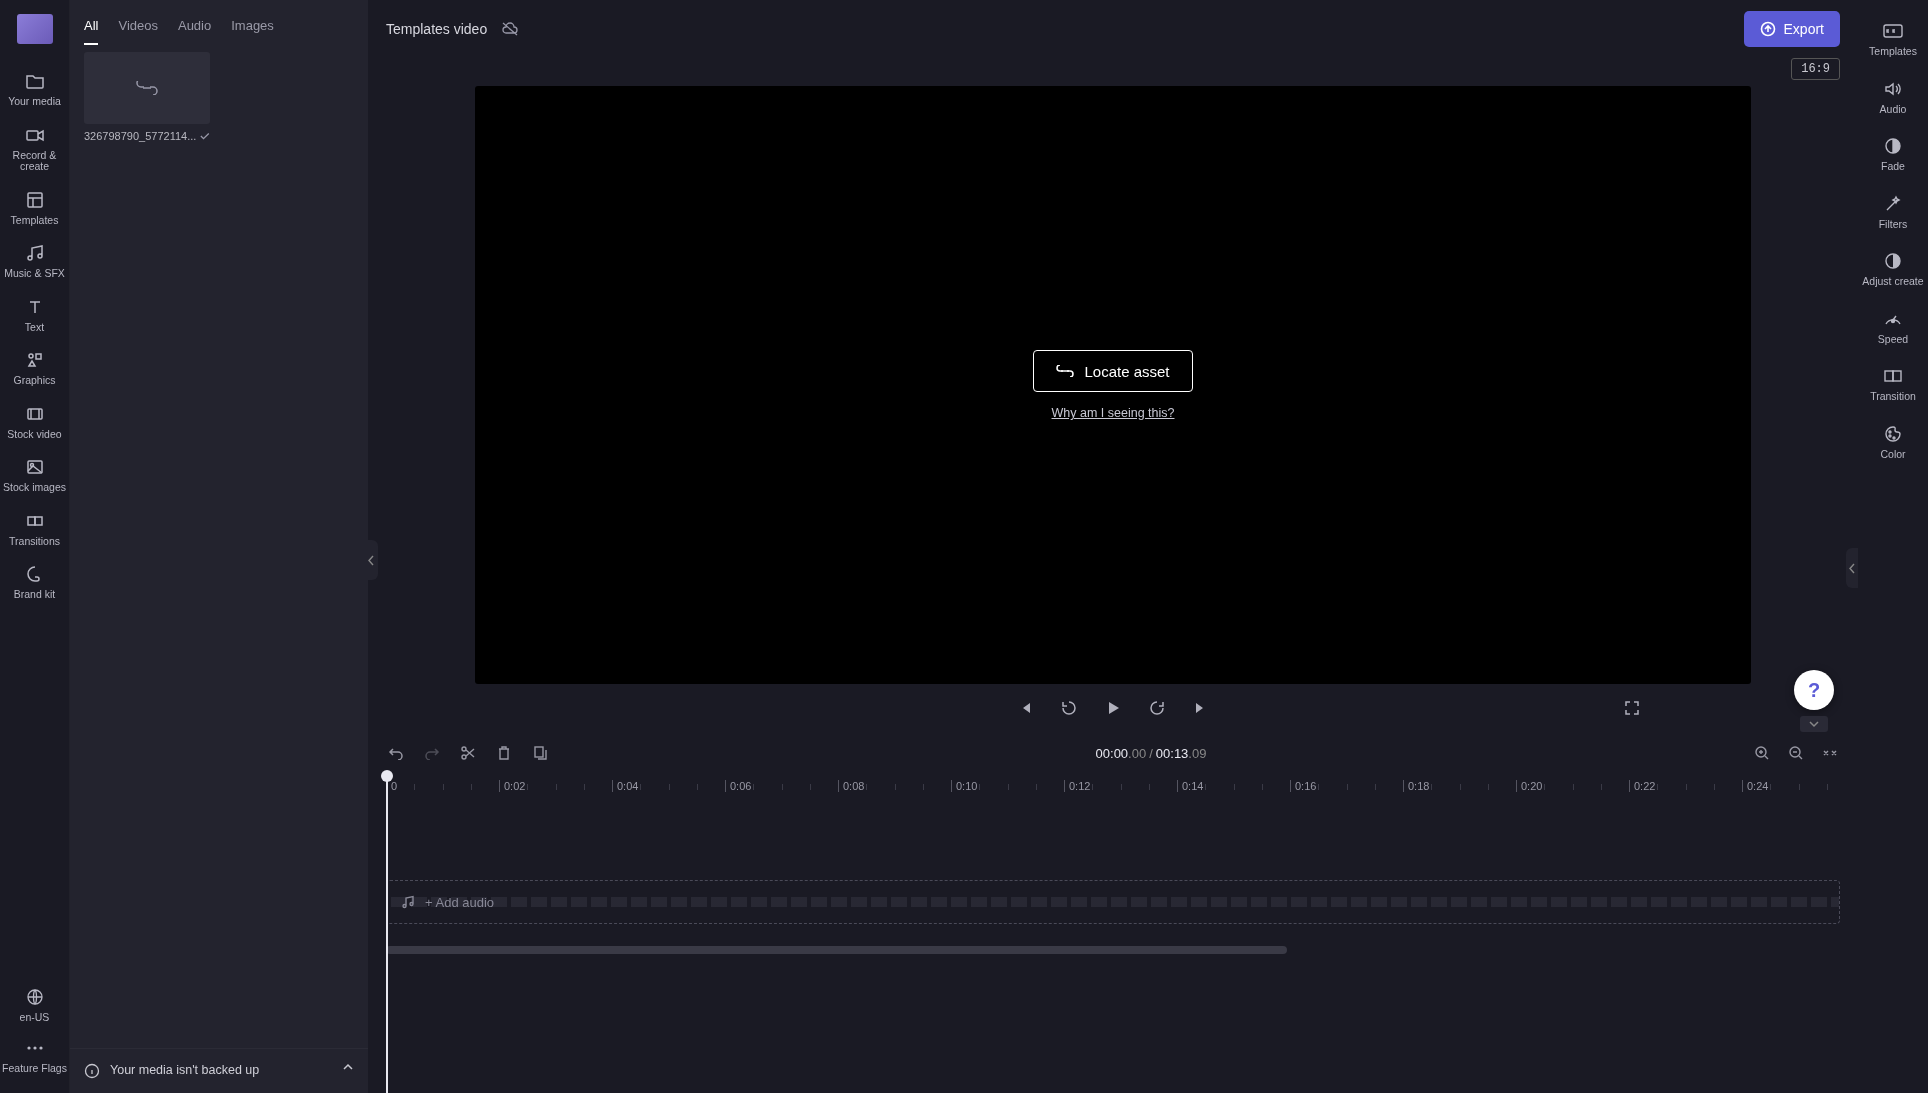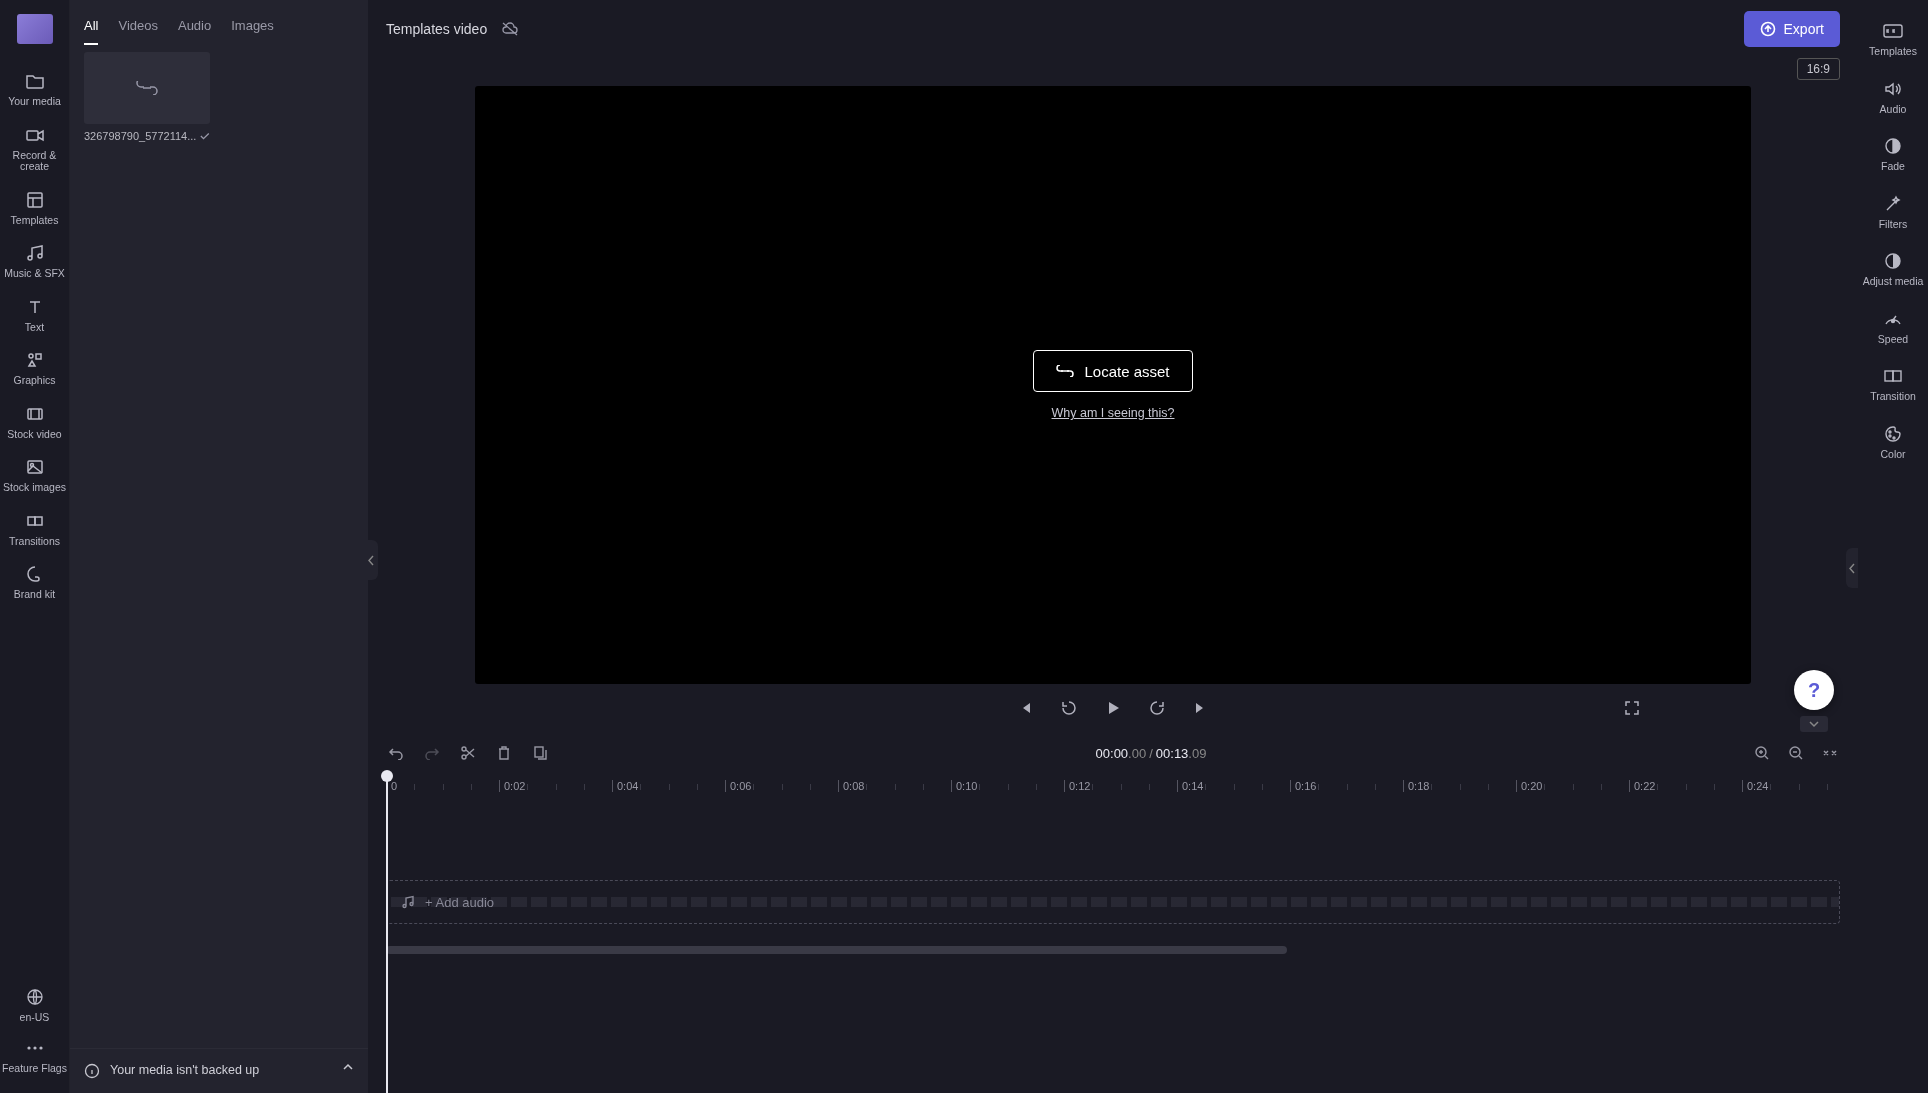--- a/index.html
+++ b/index.html
@@ -71,21 +71,21 @@
   background:#1a1a24;
   min-width:0;
 }
 .topbar { height:58px; display:flex; align-items:center; padding:0 18px; gap:14px;}
 .topbar .title { font-size:14px; color:#d8d8e0;}
 .topbar .spacer { flex:1; }
 .export-btn { background:#5b5bd6; color:#fff; border:none; height:36px; padding:0 16px; border-radius:5px; display:flex; align-items:center; gap:8px; font-size:14px; cursor:pointer;}
 
 .preview-area { display:flex; padding:0 18px; position:relative;}
 .preview-wrap { flex:1; display:flex; flex-direction:column; align-items:center;}
-.aspect-badge { align-self:flex-end; margin-bottom:6px; border:1px solid #555; border-radius:3px; padding:3px 9px; font-size:12px; color:#c8c8d0; cursor:pointer;}
+.aspect-badge { align-self:flex-end; margin-bottom:6px; border:1px solid #555; border-radius:3px; padding:3px 9px; font-size:12px; color:#c8c8d0; cursor:pointer;font-family:Liberation Mono, monospace;}
 .preview-canvas {
   width:1276px; height:598px; background:#000; border-radius:3px;
   display:flex; flex-direction:column; align-items:center; justify-content:center;
   gap:14px;
 }
 .locate-btn { border:1.5px solid #fff; background:transparent; color:#fff; height:42px; padding:0 22px; border-radius:4px; font-size:15px; display:flex; align-items:center; gap:10px; cursor:pointer;}
 .why-link { color:#c8c8d4; font-size:12.5px; text-decoration:underline; cursor:pointer;}
 .player-controls { height:48px; display:flex; align-items:center; justify-content:center; gap:22px; width:1060px; position:relative;}
 .player-controls .pc-btn { width:22px; height:22px; background:none; border:none; color:#b0b0bc; cursor:pointer; display:flex; align-items:center; justify-content:center;}
 .player-controls .fs-btn { position:absolute; right:0; }
@@ -526,21 +526,21 @@
       </div>
     <span>Filters</span>
   </div>
   <div class="rr-item">
     <div class="ico">
         <svg width="20" height="20" viewBox="0 0 20 20" fill="none" stroke="currentColor" stroke-width="1.4">
           <circle cx="10" cy="10" r="7"></circle>
           <path d="M10 3a7 7 0 0 1 0 14z" fill="currentColor" stroke="none"></path>
         </svg>
       </div>
-    <span>Adjust media</span>
+    <span>Adjust create</span>
   </div>
   <div class="rr-item">
     <div class="ico">
         <svg width="20" height="18" viewBox="0 0 20 18" fill="none" stroke="currentColor" stroke-width="1.4">
           <path d="M3 14a8 8 0 0 1 14 0M10 10l3-4"></path>
           <circle cx="10" cy="11" r="1.5" fill="currentColor"></circle>
         </svg>
       </div>
     <span>Speed</span>
   </div>

